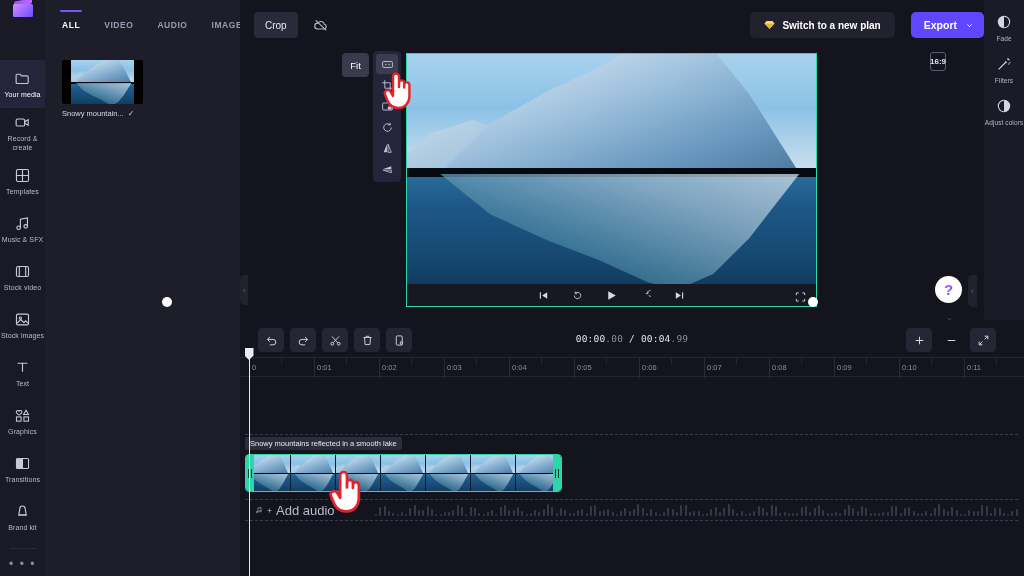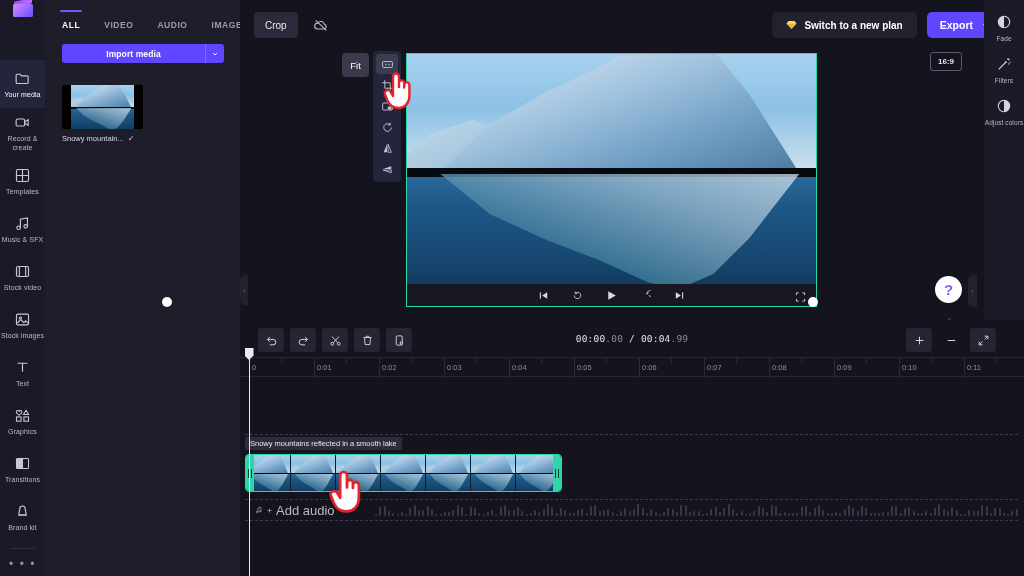--- a/index.html
+++ b/index.html
@@ -152,34 +152,34 @@
   .fs-btn { position:absolute; right: 8px; top: 50%; transform: translateY(-50%); width: 13px; height:13px; cursor:pointer; color:#d8d8e6;}
   .fs-btn svg { width: 11px; height: 11px; }
   .handle {
     position:absolute; width: 10px; height: 10px; border-radius: 50%;
     background:#fff; cursor:pointer;
   }
   .handle.bl { left: 162px; top: 297px; }
   .handle.br { left: 808px; top: 297px; }
 
   .ratio-badge {
-    position:absolute; left: 690px; top: 52px; width: 32px; height: 19px;
+    position:absolute; left: 690px; top: 52px; width: 16px; height: 19px;
     border: 1px solid #5a5a72; border-radius: 3px;
     display:flex; align-items:center; justify-content:center;
     font-size: 8px; font-weight:700; color:#e3e3ee; cursor:pointer;
   }
   .left-collapse {
     position:absolute; left: 0px; top: 275px; width: 8px; height: 30px;
     background: #22222f; border-radius: 5px 0 0 5px;
     display:flex; align-items:center; justify-content:center; cursor:pointer;
   }
   .left-collapse svg { width: 5px; height: 7px; color:#7d7d93; }
 
   
-  .topright { position:absolute; right: 24px; top: 12px; display:flex; align-items:center; gap: 10px; text-align: center; }
+  .topright { position:absolute; right: 40px; top: 12px; display:flex; align-items:center; gap: 16px; text-align: center; }
   .plan-btn {
     height: 26px; padding: 0 14px; background:#22222f; border-radius: 5px;
     display:flex; align-items:center; gap: 7px; font-size: 10px; color:#fff; cursor:pointer;
     font-weight: 600;
   }
   .diamond { width: 11px; height: 10px; }
   .export-btn {
     height: 26px; padding: 0 10px 0 13px; background:#6046ff; border-radius: 5px;
     display:flex; align-items:center; gap: 8px; font-size: 10.5px; color:#fff;
     font-weight: 600; cursor:pointer;
@@ -414,28 +414,20 @@
       <div class="rail-more">• • •</div>
     </div>
   </div>
 
   <div class="media-panel">
     <div class="mp-tabs">
       <div class="mp-tab active">ALL</div>
       <div class="mp-tab">VIDEO</div>
       <div class="mp-tab">AUDIO</div>
       <div class="mp-tab">IMAGES</div>
-    </div>
-    <div class="mp-import-row">
-      <div class="mp-import">Import media</div>
-      <div class="mp-import-caret">
-        <svg viewBox="0 0 24 24" fill="none" stroke="#fff" stroke-width="2.6">
-            <path d="M6 9l6 6 6-6"></path>
-          </svg>
-      </div>
     </div>
     <div class="mp-grid">
       <div class="mp-card">
         <div class="mp-thumb">
           <div class="inner">
             <div class="mountain">
               <div class="mtn-sky"></div>
                 <div class="mtn-water"></div>
               <div class="mtn-peak2"></div>
                 <div class="mtn-peak"></div>

